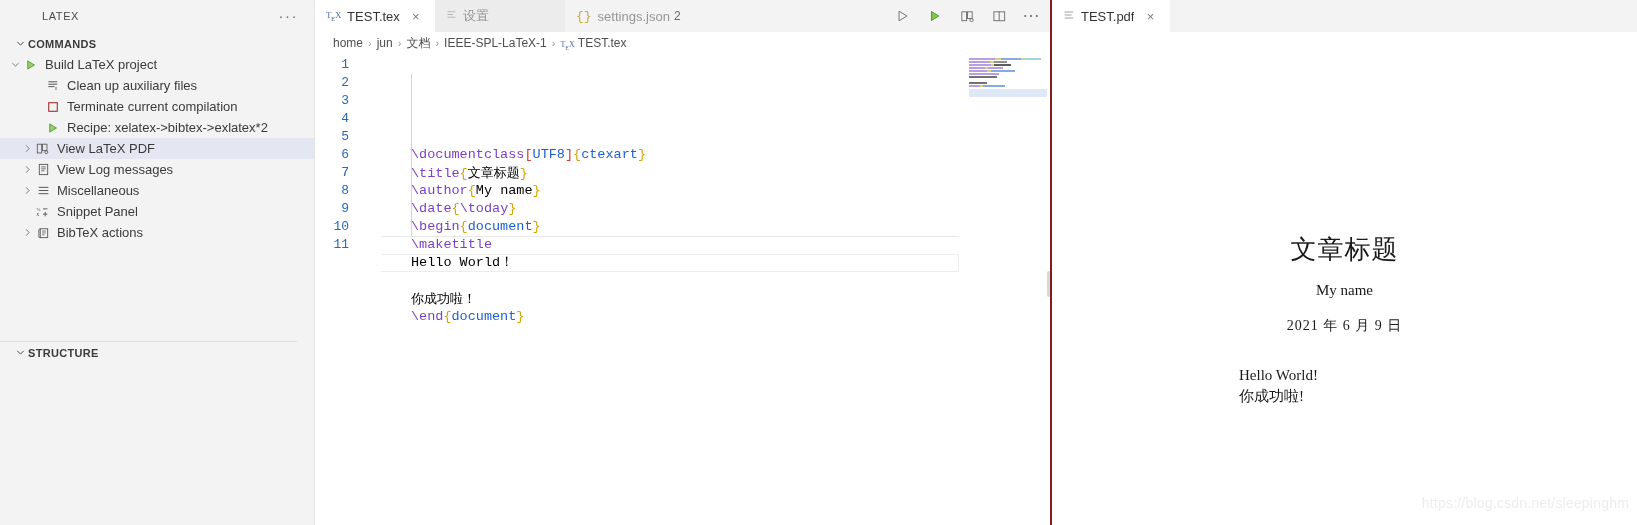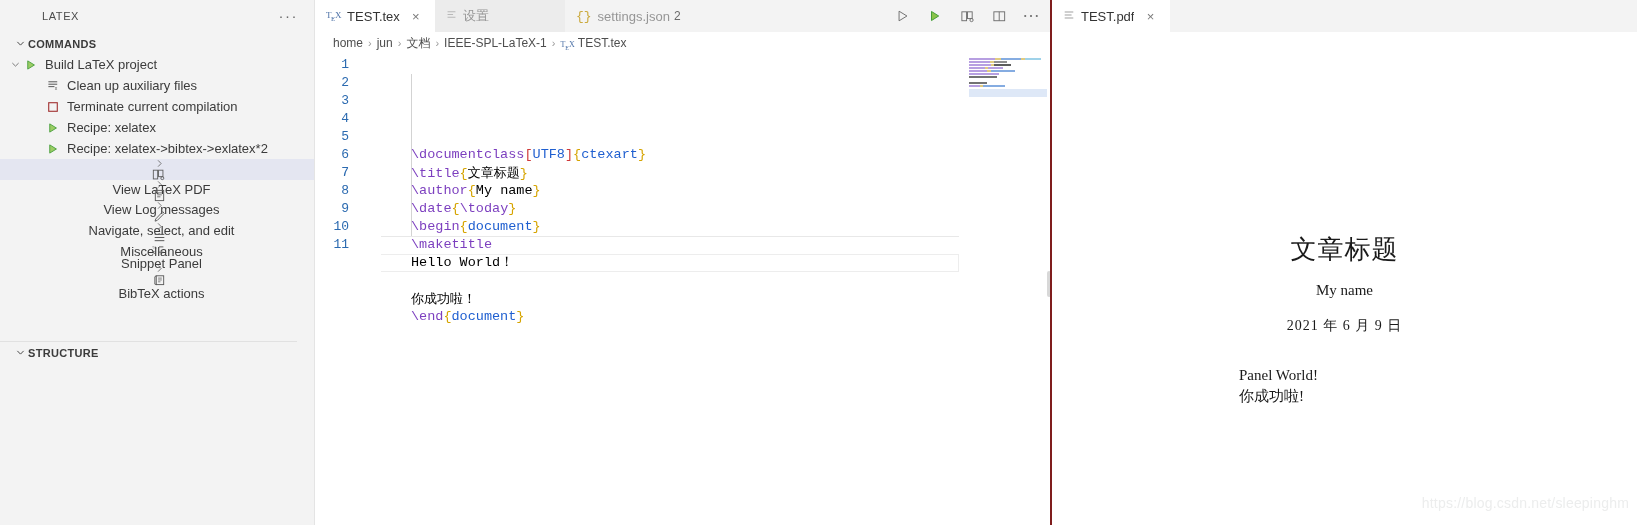--- a/index.html
+++ b/index.html
@@ -74,21 +74,21 @@
     width: 14px; min-width: 14px;
     display: flex; align-items: center; justify-content: center;
     color: #6c6c6c;
     font-size: 9px;
   }
   .sb-item .ico {
     width: 18px; min-width: 18px;
     display: flex; align-items: center; justify-content: center;
   }
   .sb-item .lbl { padding-left: 5px; }
-  .indent-0 { padding-left: 4px; flex-direction: column; }
+  .indent-0 { padding-left: 20px; }
   .indent-1 { padding-left: 8px; }
   .indent-2 { padding-left: 30px; }
 
   
   #editor-col {
     width: 735px; flex: 0 0 735px;
     height: 525px;
     display: flex; flex-direction: column;
     background: #ffffff;
     position: relative;
@@ -352,29 +352,20 @@
           </span>
           <span class="lbl">Terminate current compilation</span>
         </div>
         <div class="sb-item indent-2">
           <span class="twisty"></span>
           <span class="ico">
             <svg width="12" height="12" viewBox="0 0 14 14">
               <path d="M3.2 2.2 L11 7 L3.2 11.8 Z" fill="#9ccc65" stroke="#3f9c35" stroke-width="1"></path>
             </svg>
           </span>
-          <span class="lbl">Recipe: xelatex</span>
-        </div>
-        <div class="sb-item indent-2">
-          <span class="twisty"></span>
-          <span class="ico">
-            <svg width="12" height="12" viewBox="0 0 14 14">
-              <path d="M3.2 2.2 L11 7 L3.2 11.8 Z" fill="#9ccc65" stroke="#3f9c35" stroke-width="1"></path>
-            </svg>
-          </span>
           <span class="lbl">Recipe: xelatex-&gt;bibtex-&gt;exlatex*2</span>
         </div>
         <div class="sb-item indent-0 selected">
           <span class="twisty">
             <svg width="9" height="9" viewBox="0 0 10 10">
               <path d="M3.4 1.5 L6.8 5 L3.4 8.5" stroke="#6c6c6c" stroke-width="1" fill="none"></path>
             </svg>
           </span>
           <span class="ico">
             <svg width="14" height="14" viewBox="0 0 16 16">
@@ -393,33 +384,20 @@
           </span>
           <span class="ico">
             <svg width="13" height="13" viewBox="0 0 14 14">
               <rect x="2.5" y="1.5" width="9" height="11" fill="none" stroke="#5a5a5a" stroke-width="1"></rect>
               <line x1="4.5" y1="4.2" x2="9.5" y2="4.2" stroke="#5a5a5a" stroke-width=".9"></line>
               <line x1="4.5" y1="6.3" x2="9.5" y2="6.3" stroke="#5a5a5a" stroke-width=".9"></line>
               <line x1="4.5" y1="8.4" x2="8" y2="8.4" stroke="#5a5a5a" stroke-width=".9"></line>
             </svg>
           </span>
           <span class="lbl">View Log messages</span>
-        </div>
-        <div class="sb-item indent-0">
-          <span class="twisty">
-            <svg width="9" height="9" viewBox="0 0 10 10">
-              <path d="M3.4 1.5 L6.8 5 L3.4 8.5" stroke="#6c6c6c" stroke-width="1" fill="none"></path>
-            </svg>
-          </span>
-          <span class="ico">
-            <svg width="13" height="13" viewBox="0 0 14 14">
-              <path d="M10.4 1.8 L12.2 3.6 L4.6 11.2 L2.2 12 L3 9.6 Z" fill="none" stroke="#5a5a5a" stroke-width="1"></path>
-            </svg>
-          </span>
-          <span class="lbl">Navigate, select, and edit</span>
         </div>
         <div class="sb-item indent-0">
           <span class="twisty">
             <svg width="9" height="9" viewBox="0 0 10 10">
               <path d="M3.4 1.5 L6.8 5 L3.4 8.5" stroke="#6c6c6c" stroke-width="1" fill="none"></path>
             </svg>
           </span>
           <span class="ico">
             <svg width="13" height="13" viewBox="0 0 14 14">
               <line x1="1.8" y1="3.6" x2="12.2" y2="3.6" stroke="#5a5a5a" stroke-width="1.1"></line>
@@ -592,21 +570,21 @@
         <span class="tabname">TEST.pdf</span>
         <span class="closeb">×</span>
       </div>
     </div>
     <div class="pdf-body">
       <div class="pdf-page">
         <div class="pdf-title">文章标题</div>
         <div class="pdf-author">My name</div>
         <div class="pdf-date">2021 年 6 月 9 日</div>
         <div class="pdf-body-text">
-          <div>Panel World!</div>
+          <div>Hello World!</div>
           <div>你成功啦!</div>
         </div>
       </div>
       <div class="watermark">https://blog.csdn.net/sleepinghm</div>
     </div>
   </div>
 
 </div>
 
 </body></html>

